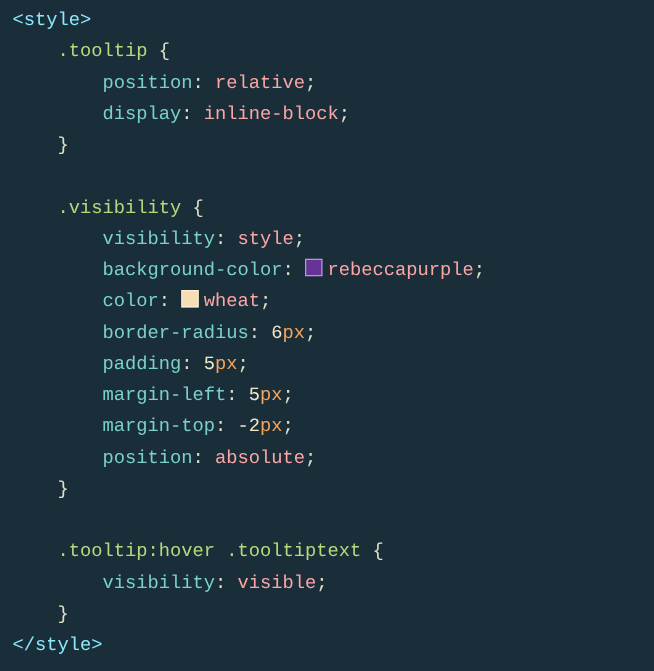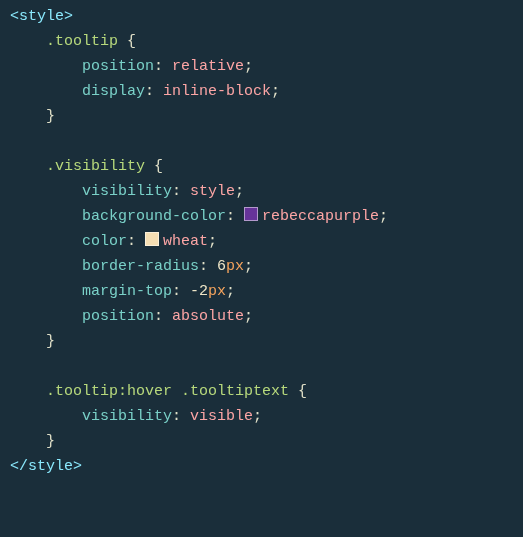--- a/index.html
+++ b/index.html
@@ -67,21 +67,23 @@
 <div class="line"><span class="indent g"></span><span class="sel">.visibility</span><span class="punc"> {</span></div>
 
 <div class="line"><span class="indent g"></span><span class="indent g"></span><span class="prop">visibility</span><span class="punc">: </span><span class="val">style</span><span class="punc">;</span></div>
 
 <div class="line"><span class="indent g"></span><span class="indent g"></span><span class="prop">background-color</span><span class="punc">: </span><span class="swatch sw-purple"></span><span class="val">rebeccapurple</span><span class="punc">;</span></div>
 
 <div class="line"><span class="indent g"></span><span class="indent g"></span><span class="prop">color</span><span class="punc">: </span><span class="swatch sw-wheat"></span><span class="val">wheat</span><span class="punc">;</span></div>
 
 <div class="line"><span class="indent g"></span><span class="indent g"></span><span class="prop">border-radius</span><span class="punc">: </span><span class="num">6</span><span class="unit">px</span><span class="punc">;</span></div>
 
+<div class="line"><span class="indent g"></span><span class="indent g"></span><span class="prop">padding</span><span class="punc">: </span><span class="num">5</span><span class="unit">px</span><span class="punc">;</span></div>
 
+<div class="line"><span class="indent g"></span><span class="indent g"></span><span class="prop">margin-left</span><span class="punc">: </span><span class="num">5</span><span class="unit">px</span><span class="punc">;</span></div>
 
 <div class="line"><span class="indent g"></span><span class="indent g"></span><span class="prop">margin-top</span><span class="punc">: </span><span class="num">-2</span><span class="unit">px</span><span class="punc">;</span></div>
 
 <div class="line"><span class="indent g"></span><span class="indent g"></span><span class="prop">position</span><span class="punc">: </span><span class="val">absolute</span><span class="punc">;</span></div>
 
 <div class="line"><span class="indent g"></span><span class="punc">}</span></div>
 
 <div class="line"><span class="indent g"></span></div>
 
 <div class="line"><span class="indent g"></span><span class="sel">.tooltip:hover .tooltiptext</span><span class="punc"> {</span></div>

